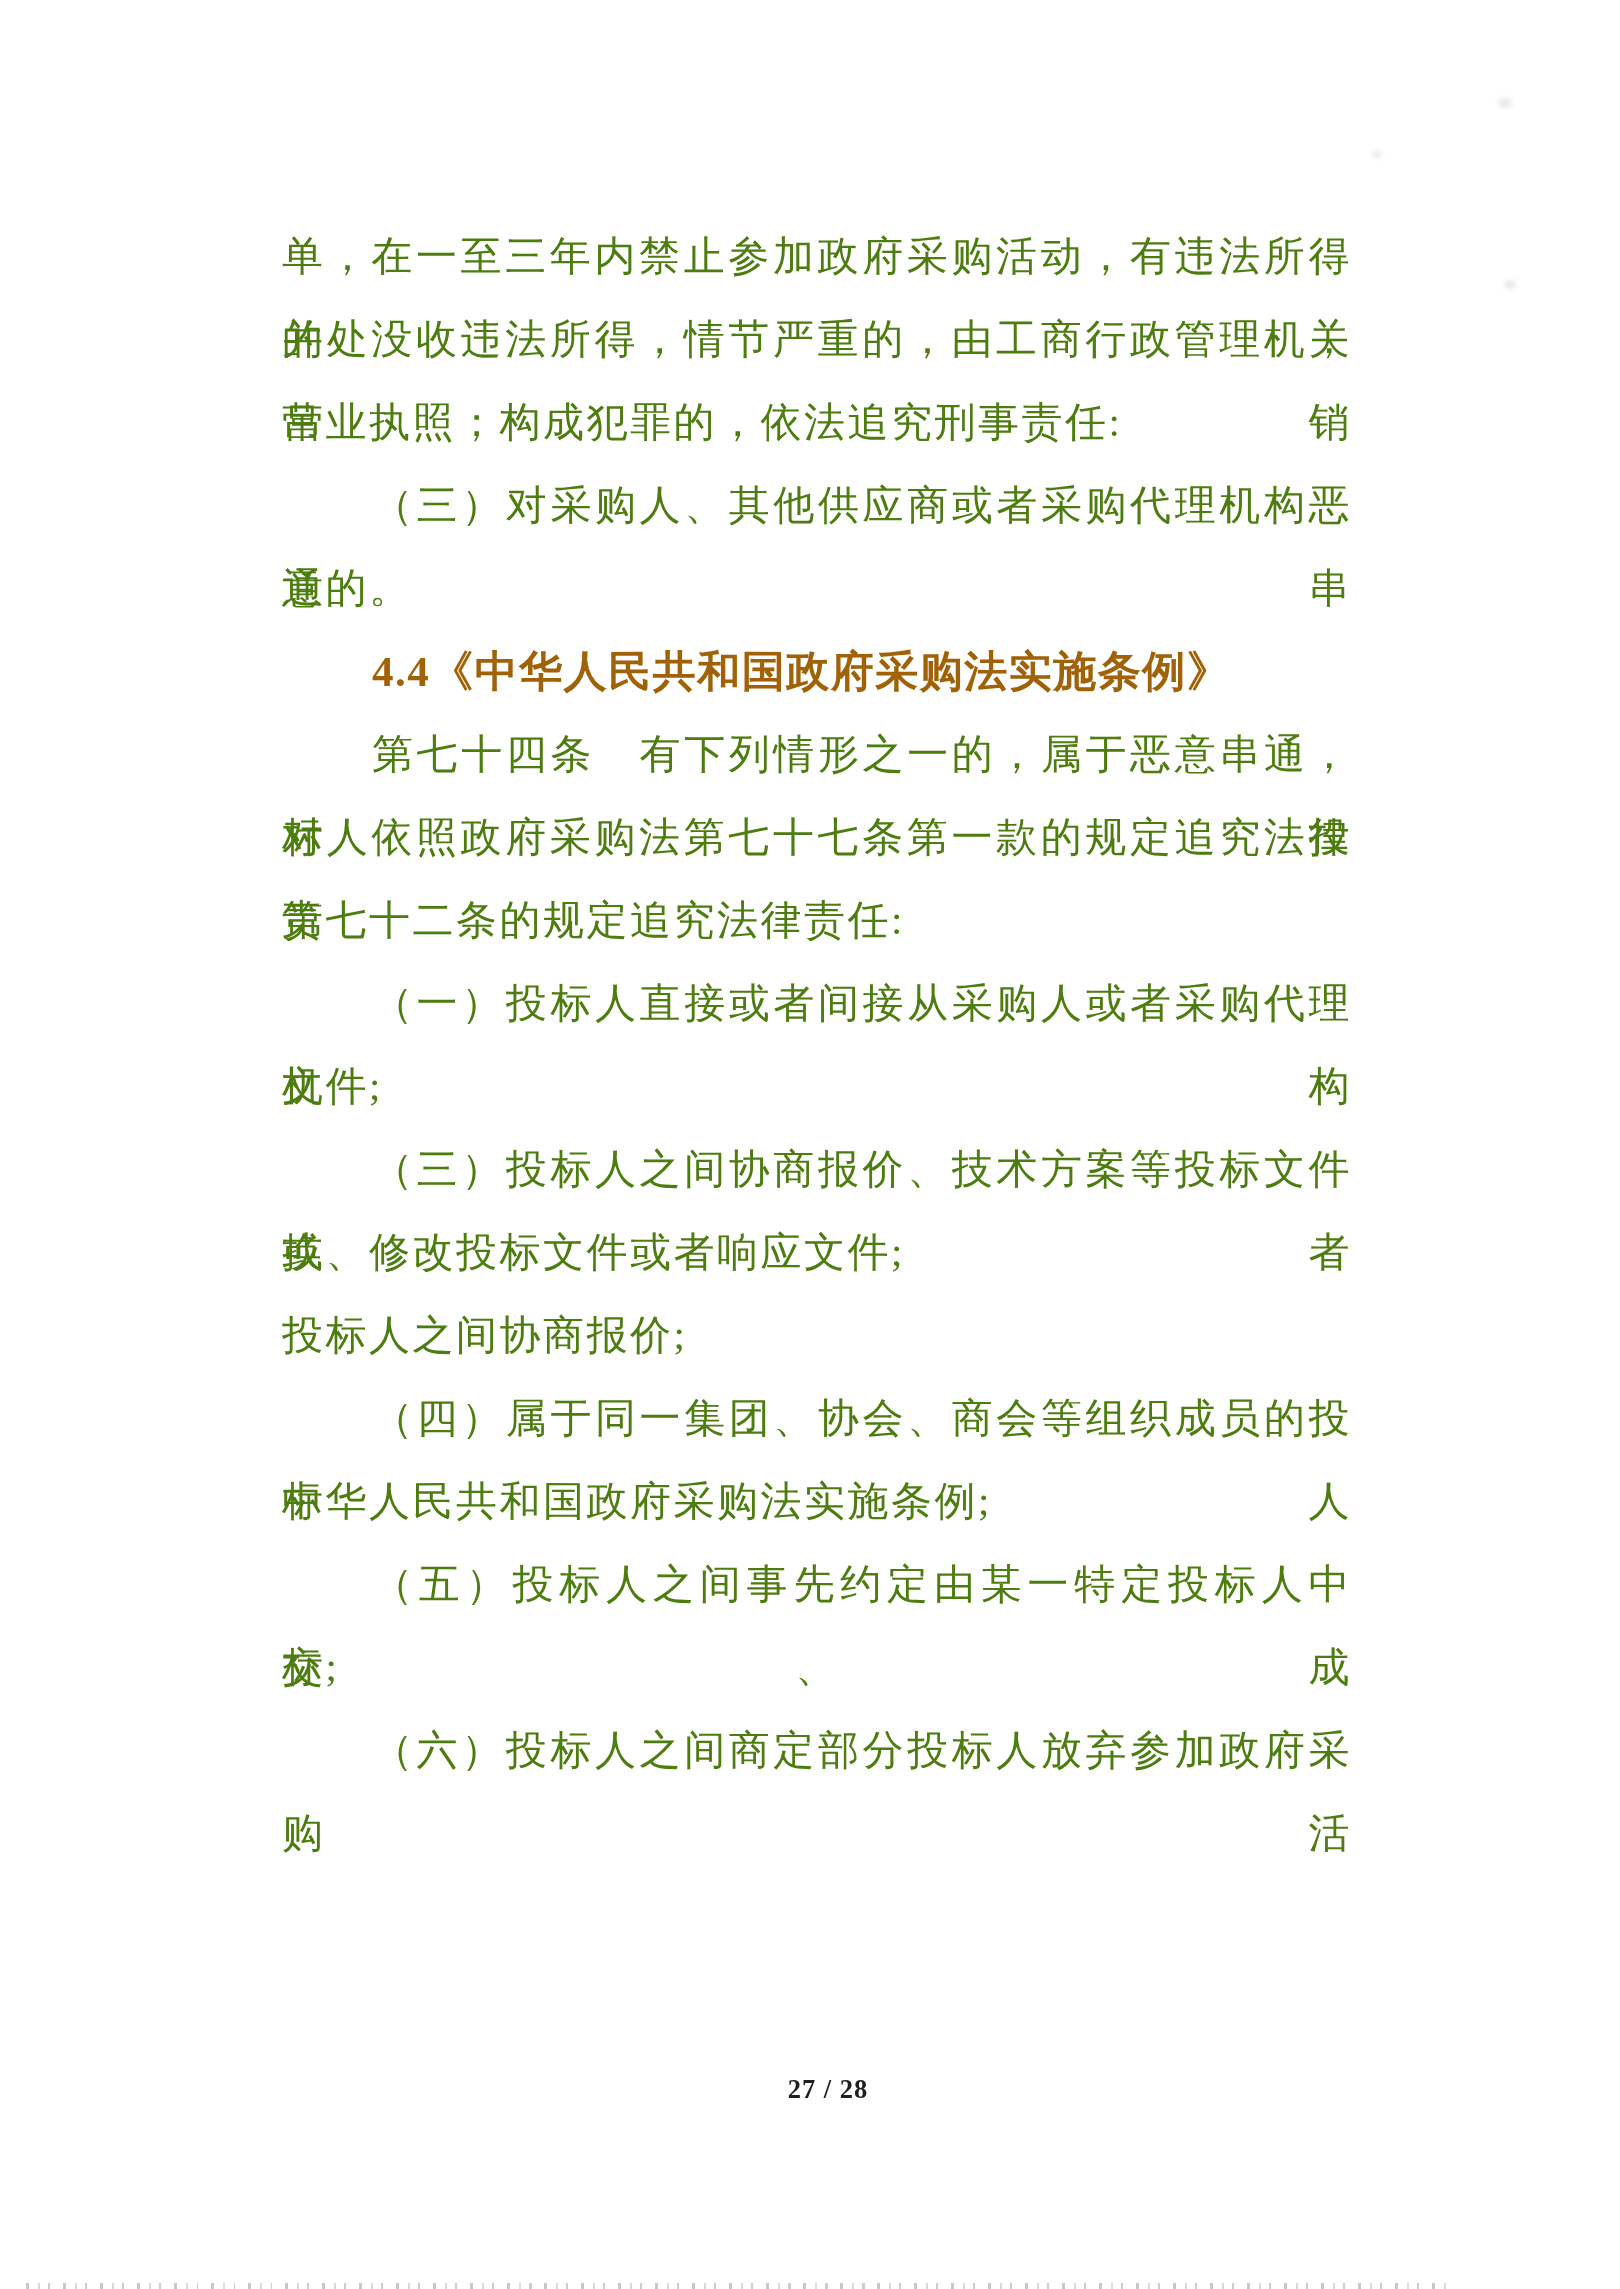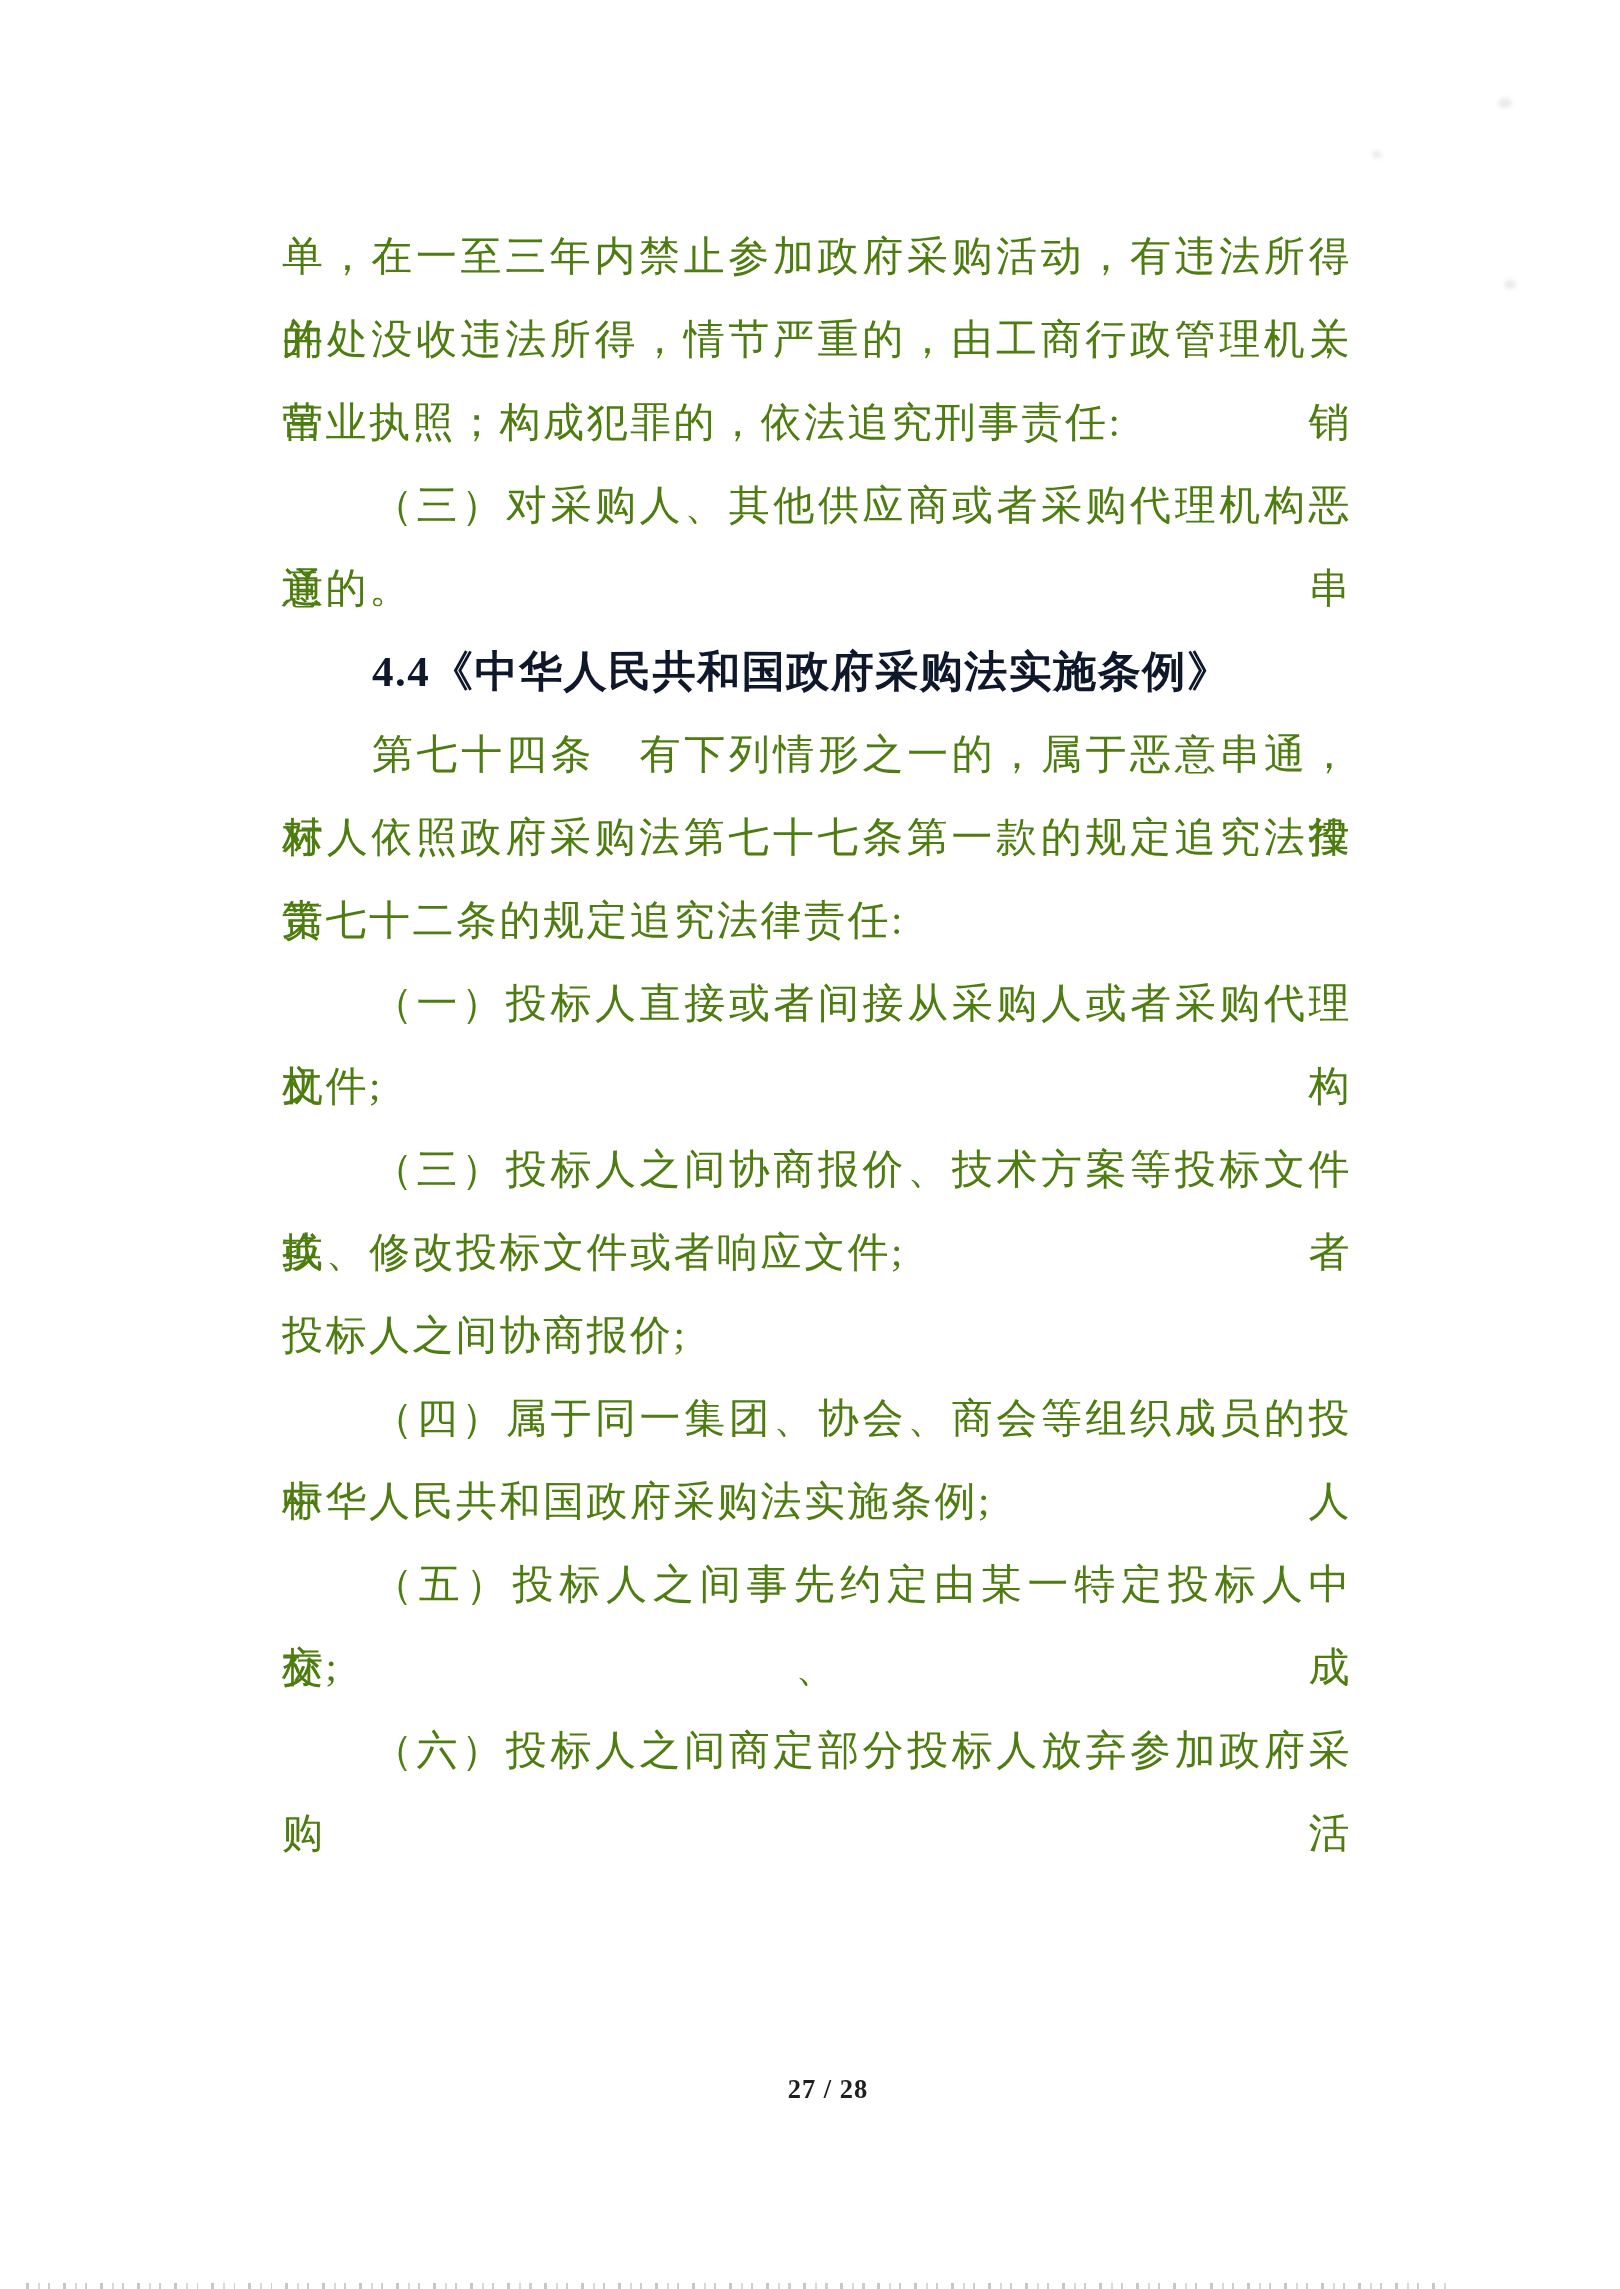--- a/index.html
+++ b/index.html
@@ -25,21 +25,21 @@
   }
   .line.justify{
     white-space:normal;
     text-align:justify;
     text-align-last:justify;
     text-justify:inter-character;
   }
   .line.indent{ text-indent:90px; }
   .line.heading{
     font-weight:bold;
-    color:#0f172a;
+    color:#a16207;
     font-size:43px;
     letter-spacing:1.5px;
   }
   .pagenum{
     position:absolute;
     left:0;top:2074px;
     width:1656px;
     text-align:center;
     font-size:26.5px;
     font-weight:bold;

